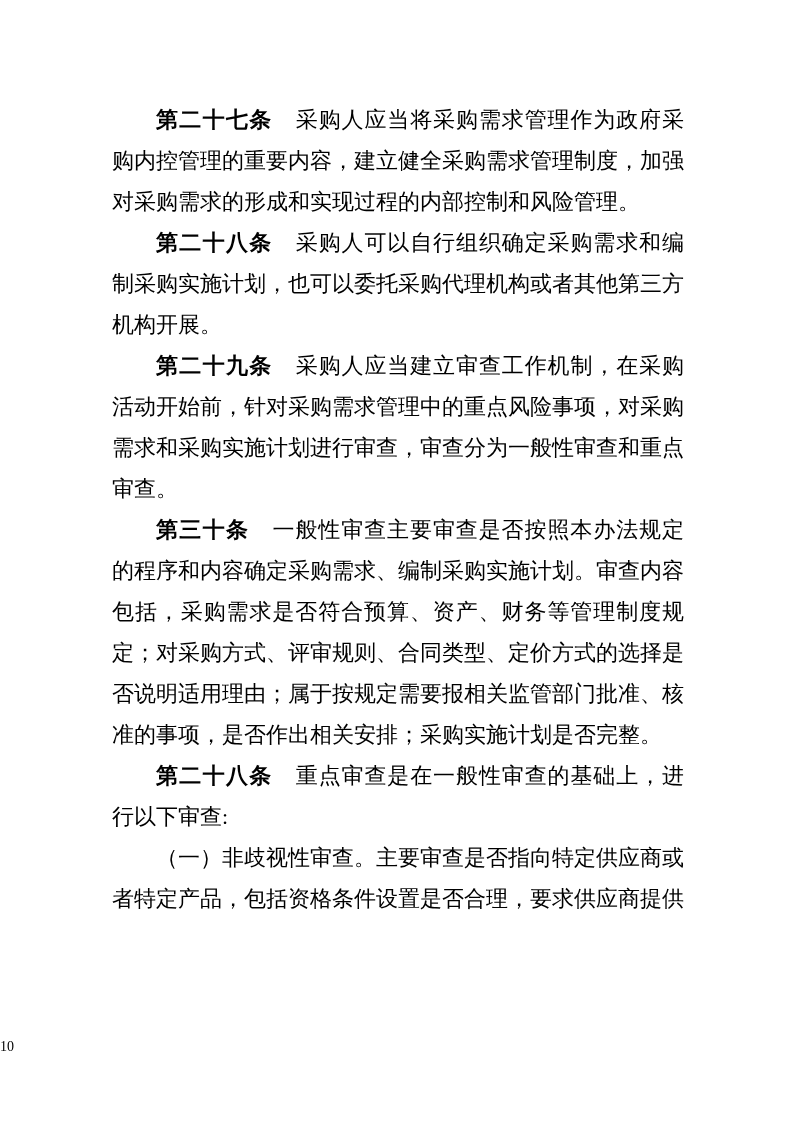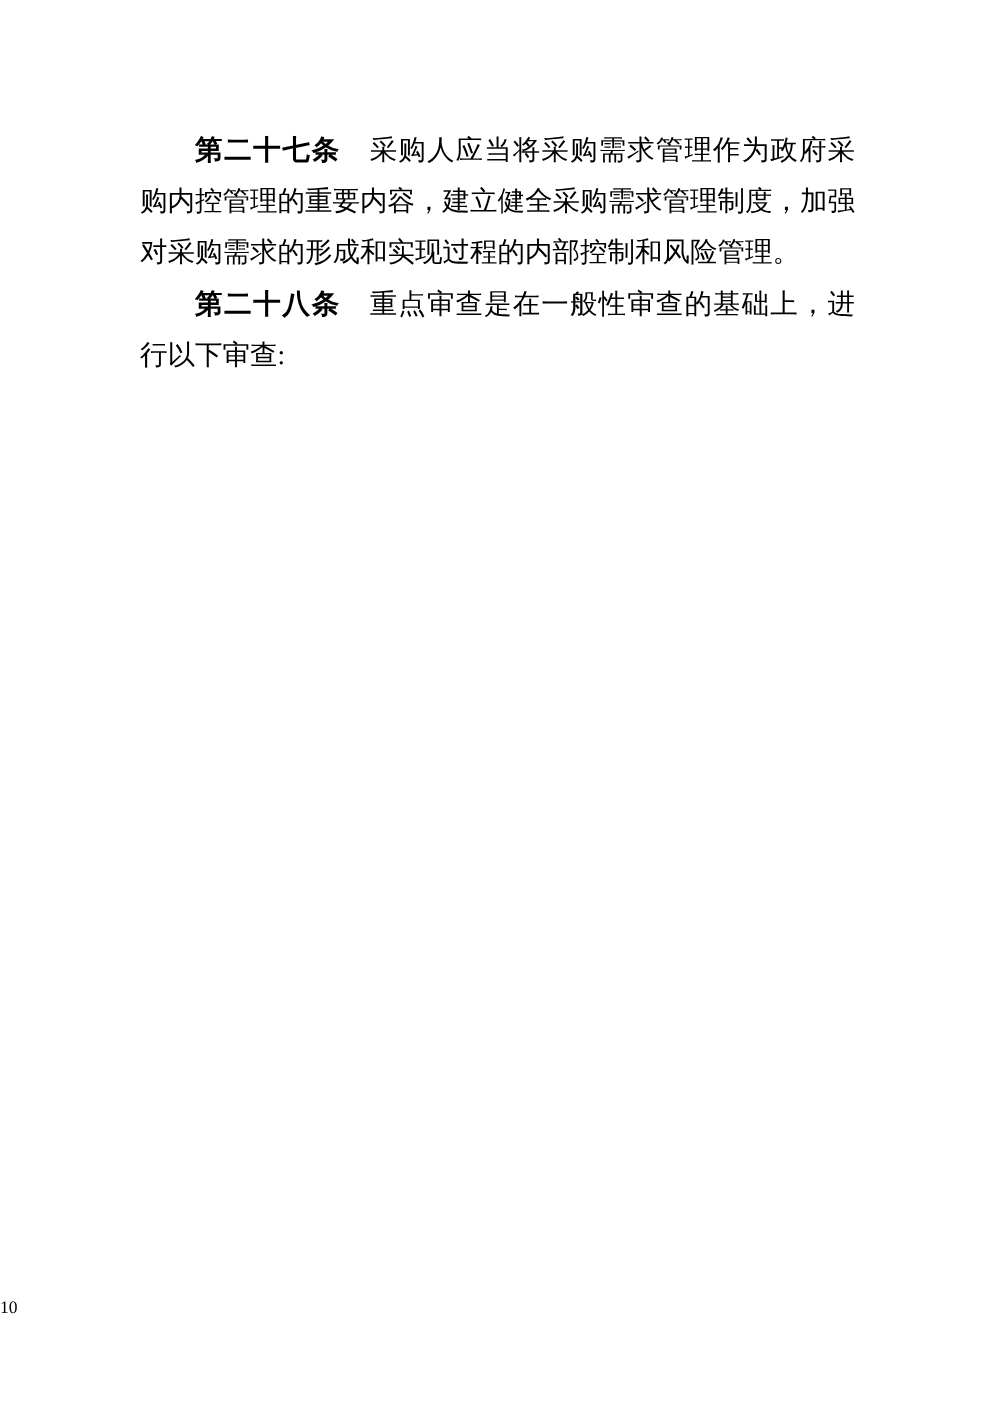--- a/index.html
+++ b/index.html
@@ -56,25 +56,29 @@
 </style>
 </head>
 <body>
 
 <div class="page">
 
   <div class="doc-body">
 
       <p class="doc-para"><span class="article-head">第二十七条</span><span class="para-text">采购人应当将采购需求管理作为政府采购内控管理的重要内容，建立健全采购需求管理制度，加强对采购需求的形成和实现过程的内部控制和风险管理。</span></p>
 
+      <p class="doc-para"><span class="article-head">第二十八条</span><span class="para-text">采购人可以自行组织确定采购需求和编制采购实施计划，也可以委托采购代理机构或者其他第三方机构开展。</span></p>
+
+      <p class="doc-para"><span class="article-head">第二十九条</span><span class="para-text">采购人应当建立审查工作机制，在采购活动开始前，针对采购需求管理中的重点风险事项，对采购需求和采购实施计划进行审查，审查分为一般性审查和重点审查。</span></p>
 
 
-
+      <p class="doc-para"><span class="article-head">第三十条</span><span class="para-text">一般性审查主要审查是否按照本办法规定的程序和内容确定采购需求、编制采购实施计划。审查内容包括，采购需求是否符合预算、资产、财务等管理制度规定；对采购方式、评审规则、合同类型、定价方式的选择是否说明适用理由；属于按规定需要报相关监管部门批准、核准的事项，是否作出相关安排；采购实施计划是否完整。</span></p>
 
       <p class="doc-para"><span class="article-head">第二十八条</span><span class="para-text">重点审查是在一般性审查的基础上，进行以下审查:</span></p>
 
+      <p class="doc-para"><span class="para-text">（一）非歧视性审查。主要审查是否指向特定供应商或者特定产品，包括资格条件设置是否合理，要求供应商提供</span></p>
     </div>
 
   <div class="page-footer">
     <span class="page-number">10</span>
   </div>
 
 </div>
 
 </body></html>

